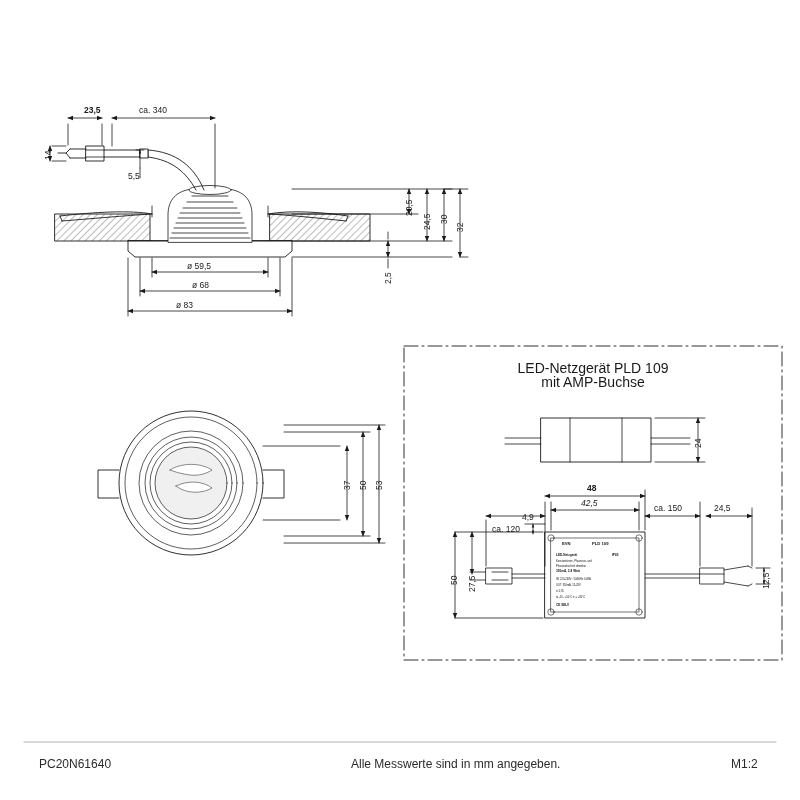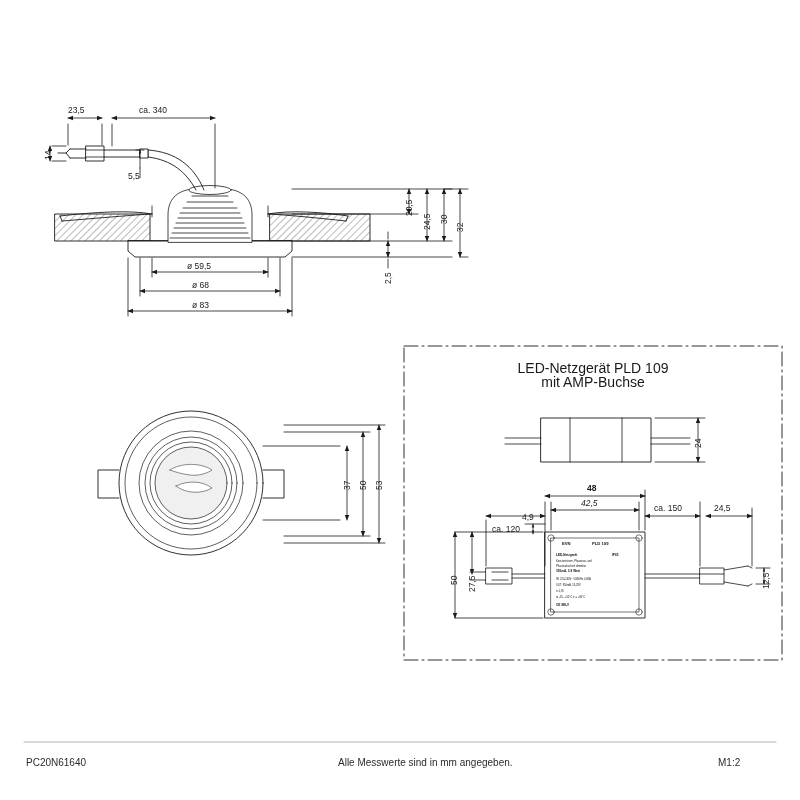--- a/index.html
+++ b/index.html
@@ -28,23 +28,24 @@
     color: #1a1a1a;
     white-space: nowrap;
     line-height: 1;
   }
   .lbl.rot {
     transform: rotate(-90deg);
     transform-origin: left top;
   }
   .footer-lbl {
     position: absolute;
-    font-size: 10px;
+    font-size: 12px;
     color: #2b2b2b;
     white-space: nowrap;
+    margin-left: 13px;
   }
   .box-title {
     position: absolute;
     font-size: 14px;
     text-align: center;
     width: 240px;
     color: #1a1a1a;
   }
   .drv-txt {
     position: absolute;
@@ -297,34 +298,34 @@
         <path d="M764,568 L764,584" marker-start="url(#arrS)" marker-end="url(#arrS)"></path>
         <path d="M756,568 L770,568"></path>
         <path d="M756,584 L770,584"></path>
       </g>
     </g>
 
     <path d="M24,742 L776,742" stroke="#8c8c8c" stroke-width="0.7"></path>
   </g>
 </svg>
 
-<div class="lbl" style="left:68px;  top:106px;">23,5</div>
+<div class="lbl" style="left:84px;  top:106px;font-weight:bold;">23,5</div>
 <div class="lbl" style="left:139px; top:106px;">ca. 340</div>
 <div class="lbl rot" style="left:44px;  top:160px;">14</div>
 <div class="lbl" style="left:128px; top:172px;">5,5</div>
 
 <div class="lbl rot" style="left:405px; top:216px;">20,5</div>
 <div class="lbl rot" style="left:423px; top:230px;">24,5</div>
 <div class="lbl rot" style="left:440px; top:224px;">30</div>
 <div class="lbl rot" style="left:456px; top:232px;">32</div>
 <div class="lbl rot" style="left:384px; top:284px;">2,5</div>
 
 <div class="lbl" style="left:187px; top:262px;">ø 59,5</div>
 <div class="lbl" style="left:192px; top:281px;">ø 68</div>
-<div class="lbl" style="left:192px; top:301px;">ø 83</div>
+<div class="lbl" style="left:176px; top:301px;">ø 83</div>
 
 <div class="lbl rot" style="left:343px; top:490px;">37</div>
 <div class="lbl rot" style="left:359px; top:490px;">50</div>
 <div class="lbl rot" style="left:375px; top:490px;">53</div>
 
 <div class="box-title" style="left:473px; top:360px;">LED-Netzgerät PLD 109</div>
 <div class="box-title" style="left:473px; top:374px;">mit AMP-Buchse</div>
 
 <div class="lbl rot" style="left:694px; top:448px;">24</div>
 <div class="lbl" style="left:492px; top:504px;margin-top:21px;">ca. 120</div>

